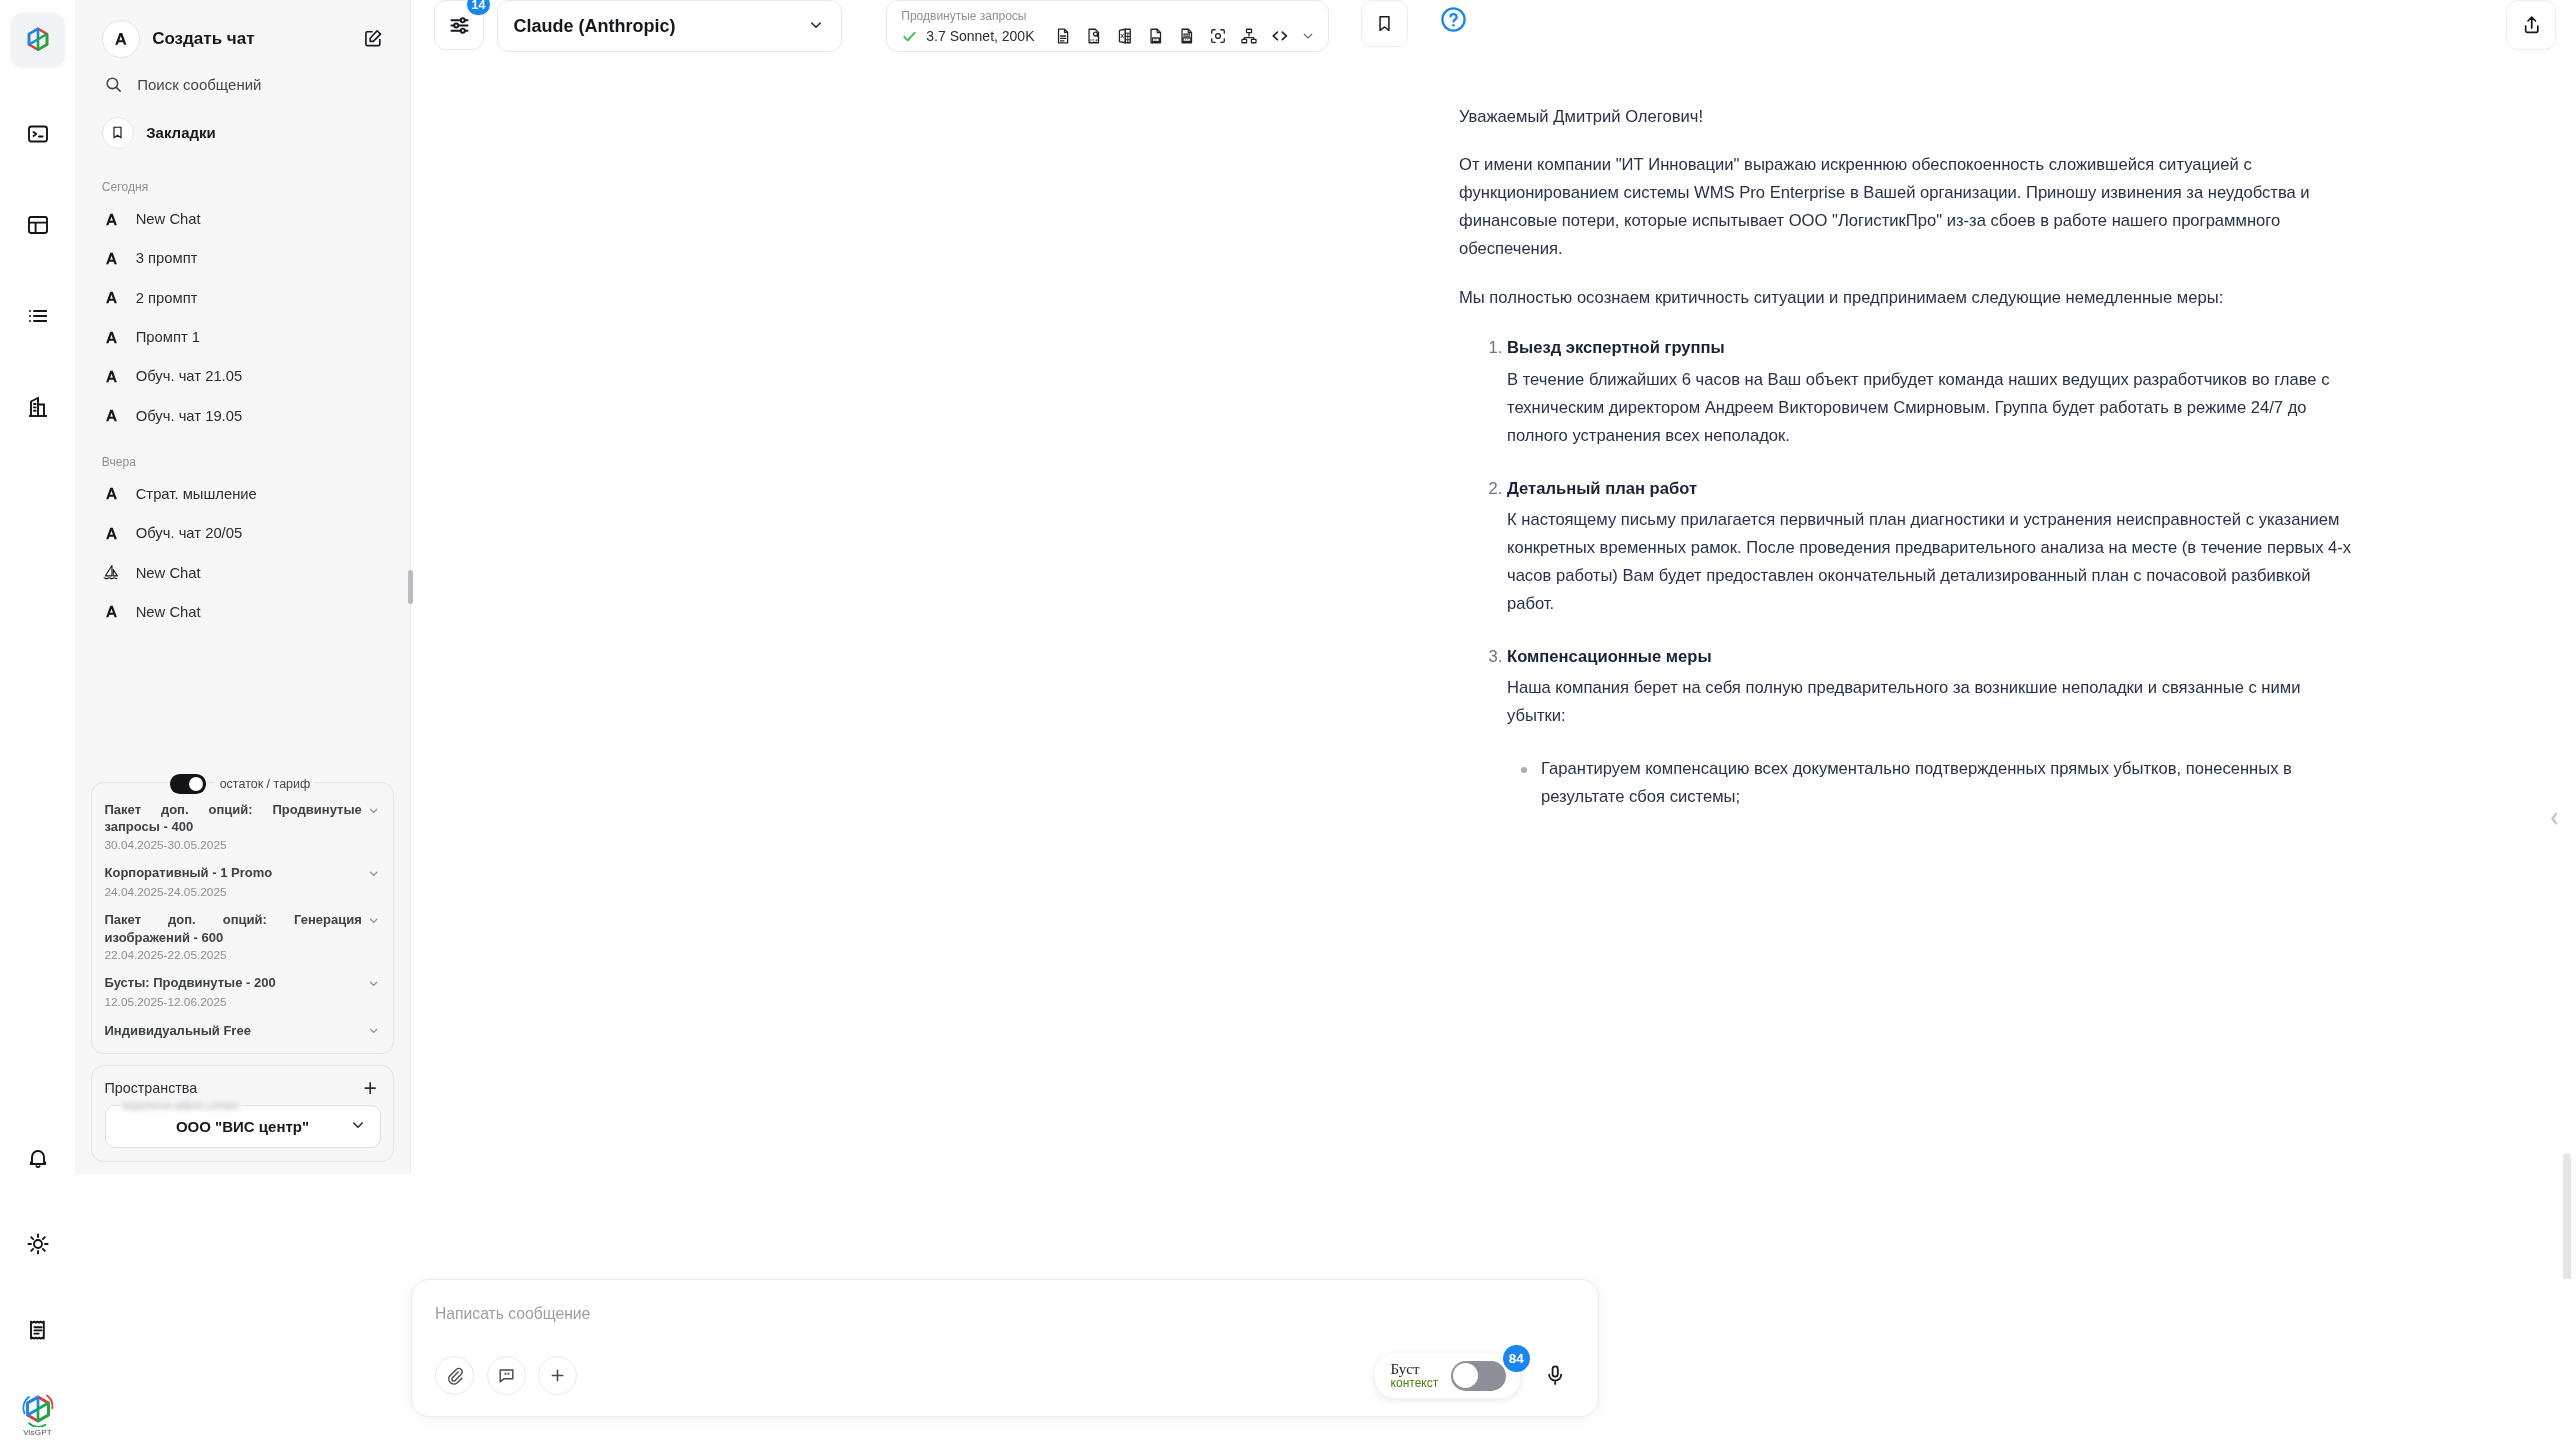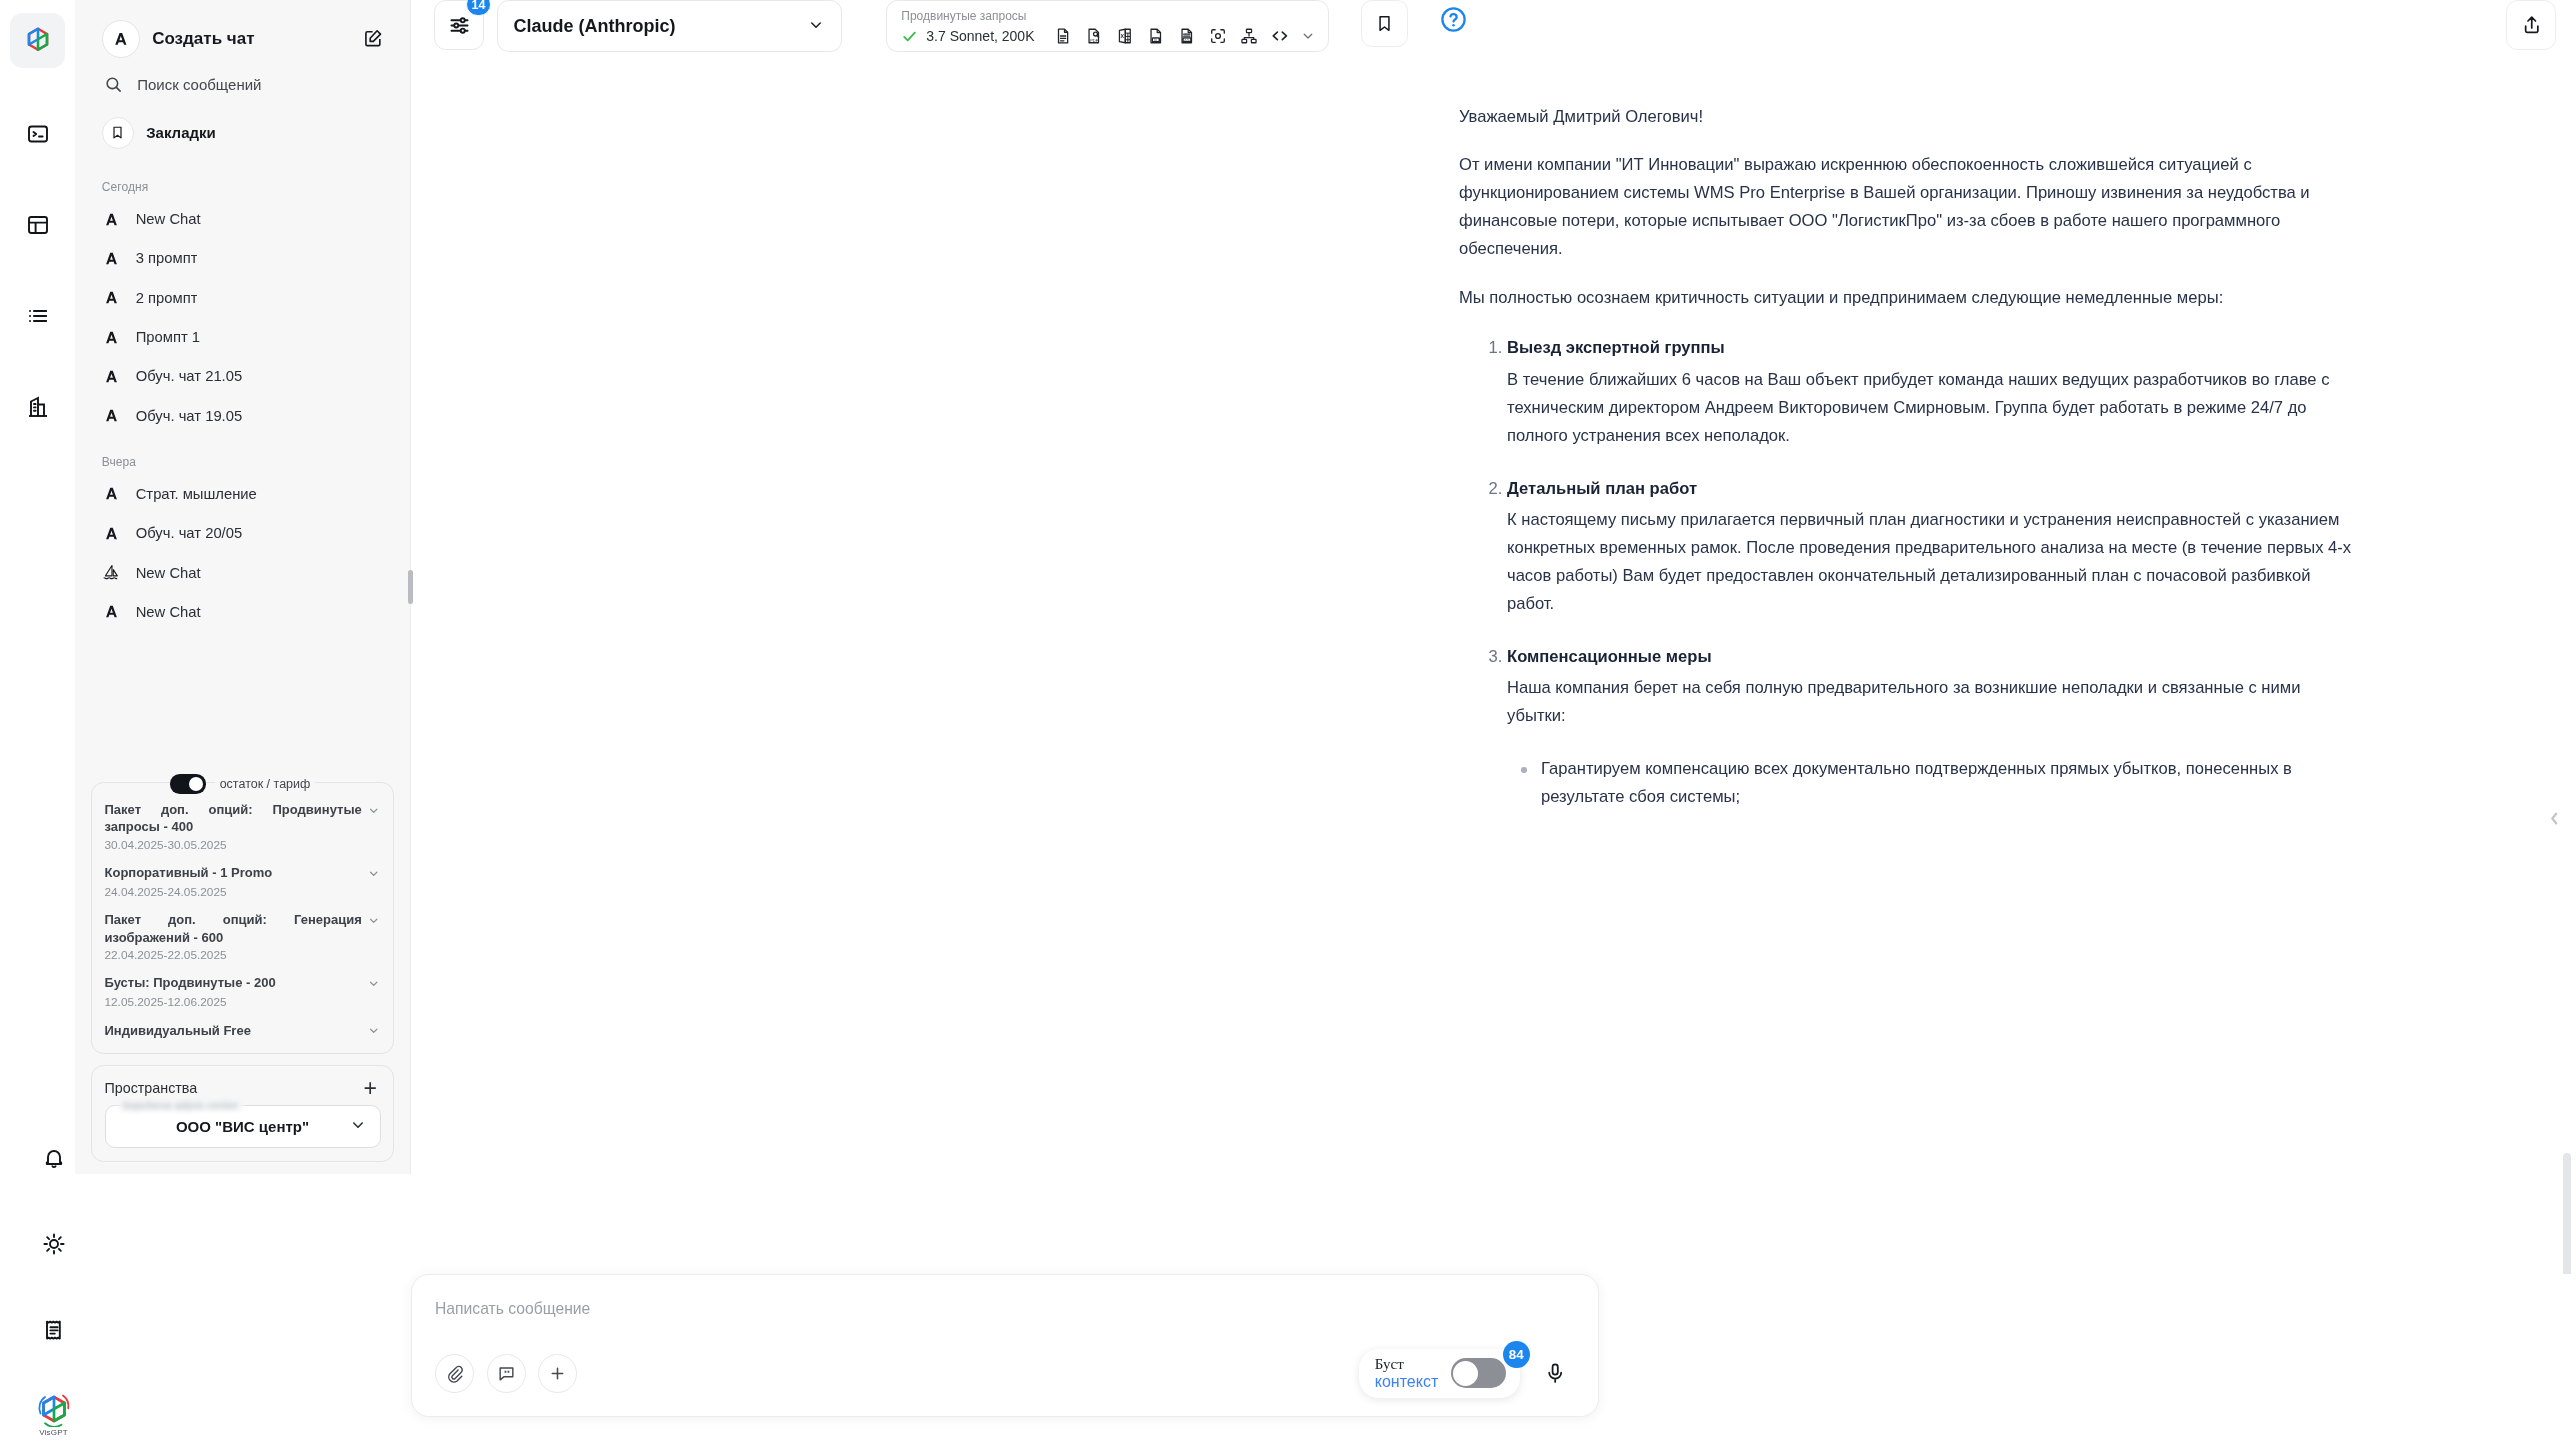--- a/index.html
+++ b/index.html
@@ -26,21 +26,21 @@
     display: flex; align-items: center; justify-content: center;
   }
   .rail-icon {
     width: 50px; height: 50px;
     display: flex; align-items: center; justify-content: center;
     color: #111418; cursor: pointer;
   }
   .rail-top .rail-icon { margin-top: 41px; }
   .rail-top { display: flex; flex-direction: column; align-items: center; }
   .rail-bottom {
-    position: absolute; bottom: 12.5px; left: 16px; width: 75px;
+    position: absolute; bottom: 12.5px; left: 0; width: 75px;
     display: flex; flex-direction: column; align-items: center; gap: 36px;
   }
   .rail-brand { display: flex; flex-direction: column; align-items: center; }
   .rail-brand-label { font-size: 8px; color: #4a4f57; margin-top: 0.9px; letter-spacing: 0.2px; }
 
   
   .sidebar {
     width: 336px; flex: 0 0 336px; height: 1174px;
     background: #f7f7f8;
     border-right: 0.9px solid #ececee;
@@ -244,21 +244,21 @@
   }
   .composer-spacer { flex: 1 1 auto; }
   .boost {
     display: flex; align-items: center; gap: 12.5px;
     background: #ffffff; border-radius: 19.7px;
     box-shadow: 0 1.8px 9px rgba(20,24,33,0.10);
     padding: 7.2px 14.3px 7.2px 16px; position: relative; cursor: pointer;
   }
   .boost-labels { display: flex; flex-direction: column; line-height: 1.12; }
   .boost-title { font-size: 15px; color: #21252b; font-family: "Liberation Serif", serif; }
-  .boost-sub { font-size: 16px; color: #3b82f6; }
+  .boost-sub { font-size: 12px; color: #4d7c0f; }
   .boost-toggle {
     width: 55px; height: 30px; border-radius: 15px; background: #8c9096; position: relative; flex: 0 0 55px;
   }
   .boost-toggle::after {
     content: ""; position: absolute; top: 2.7px; left: 2.7px;
     width: 25px; height: 25px; border-radius: 50%; background: #ffffff;
   }
   .boost-badge {
     position: absolute; top: -8px; right: -9.8px;
     min-width: 27px; height: 27px; border-radius: 13.4px; background: #1b87ee;

